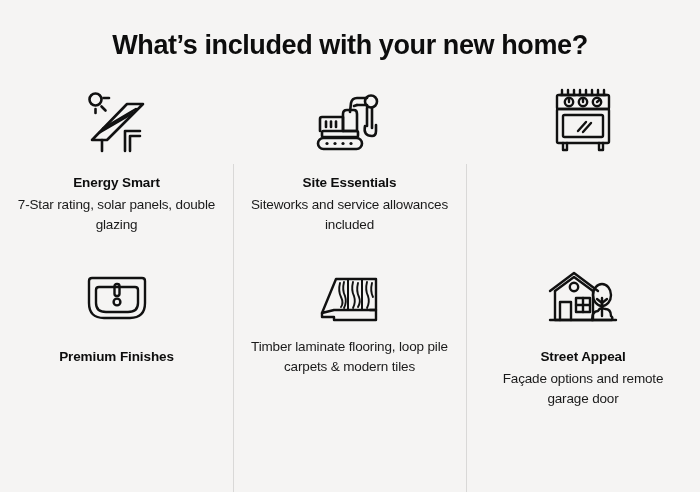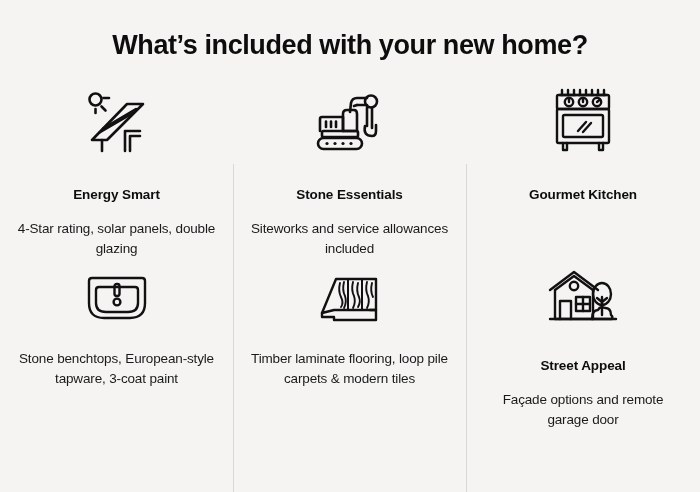--- a/index.html
+++ b/index.html
@@ -56,21 +56,20 @@
   .divider.d1 { left: 233px; }
   .divider.d2 { left: 466px; }
 
   .card {
     box-sizing: border-box;
     padding: 0 14px;
     display: flex;
     flex-direction: column;
     align-items: center;
     text-align: center;
-    gap: 12px;
   }
 
   .icon-wrap {
     height: 76px;
     display: flex;
     align-items: center;
     justify-content: center;
     margin-top: 6px;
   }
   .card.row2 .icon-wrap {
@@ -128,21 +127,21 @@
           <line x1="21.5" y1="45.5" x2="55" y2="26"></line>
           <line x1="25" y1="41.5" x2="58" y2="22"></line>
 
           <line x1="24" y1="53" x2="24" y2="64"></line>
 
           <path d="M47 64 L47 44 L62 44"></path>
           <path d="M52 64 L52 49 L62 49"></path>
         </svg>
       </div>
       <div class="card-title">Energy Smart</div>
-      <div class="card-desc">4-Star rating, solar panels, double glazing</div>
+      <div class="card-desc">7-Star rating, solar panels, double glazing</div>
     </div>
 
     <div class="card row1">
       <div class="icon-wrap">
         <svg width="80" height="68" viewBox="0 0 80 68" fill="none" stroke="#111111" stroke-width="2.6" stroke-linecap="round" stroke-linejoin="round">
 
           <rect x="8" y="52" width="44" height="11" rx="5.5"></rect>
           <circle cx="17" cy="57.5" r="1.6" fill="#111111" stroke="none"></circle>
           <circle cx="25" cy="57.5" r="1.6" fill="#111111" stroke="none"></circle>
           <circle cx="33" cy="57.5" r="1.6" fill="#111111" stroke="none"></circle>
@@ -162,21 +161,21 @@
           <line x1="44" y1="20" x2="47" y2="19"></line>
 
           <circle cx="61" cy="15.5" r="6"></circle>
 
           <path d="M62 22 L62 42"></path>
           <path d="M57 22 L57 40"></path>
 
           <path d="M55 40 Q53 50 62 50 Q66 50 66 45 L66 39"></path>
         </svg>
       </div>
-      <div class="card-title">Stone Essentials</div>
+      <div class="card-title">Site Essentials</div>
       <div class="card-desc">Siteworks and service allowances included</div>
     </div>
 
     <div class="card row1">
       <div class="icon-wrap">
         <svg width="62" height="70" viewBox="0 0 62 70" fill="none" stroke="#111111" stroke-width="2.4" stroke-linecap="round" stroke-linejoin="round">
 
           <path d="M10 5 L10 10 M16 5 L16 10 M22 5 L22 10"></path>
           <path d="M8 10 L24 10"></path>
           <path d="M28 5 L28 10 M34 5 L34 10 M40 5 L40 10"></path>
@@ -196,37 +195,36 @@
 
           <rect x="11" y="30" width="40" height="22" rx="1.5"></rect>
 
           <line x1="26" y1="46" x2="34" y2="37"></line>
           <line x1="31" y1="47" x2="39" y2="38"></line>
 
           <path d="M11 58 L11 65 L15 65 L15 58"></path>
           <path d="M47 58 L47 65 L51 65 L51 58"></path>
         </svg>
       </div>
-      <div class="card-title">Gourmet Kitchen</div>
     </div>
 
     <div class="card row2">
       <div class="icon-wrap">
         <svg width="68" height="52" viewBox="0 0 68 52" fill="none" stroke="#111111" stroke-width="2.4" stroke-linecap="round" stroke-linejoin="round">
 
           <path d="M6 8 Q6 5 9 5 L59 5 Q62 5 62 8 L62 30 Q62 45 47 45 L21 45 Q6 45 6 30 Z"></path>
 
           <path d="M13 17 Q13 14 16 14 L52 14 Q55 14 55 17 L55 30 Q55 39 45 39 L23 39 Q13 39 13 30 Z"></path>
 
           <rect x="31.5" y="11" width="5" height="12" rx="2.2"></rect>
 
           <circle cx="34" cy="29" r="3.4"></circle>
         </svg>
       </div>
-      <div class="card-desc">Stone benchtops, European-style tapware, 3-coat paint</div>
+      <div class="card-title">Premium Finishes</div>
     </div>
 
     <div class="card row2">
       <div class="icon-wrap">
         <svg width="64" height="56" viewBox="0 0 64 56" fill="none" stroke="#111111" stroke-width="2.4" stroke-linecap="round" stroke-linejoin="round">
 
           <path d="M4 42 L4 46 L16 46 L16 49 L58 49 L58 39 L52 39"></path>
 
           <path d="M4 42 L18 8 L58 8 L58 39 L16 39 Z"></path>
 

